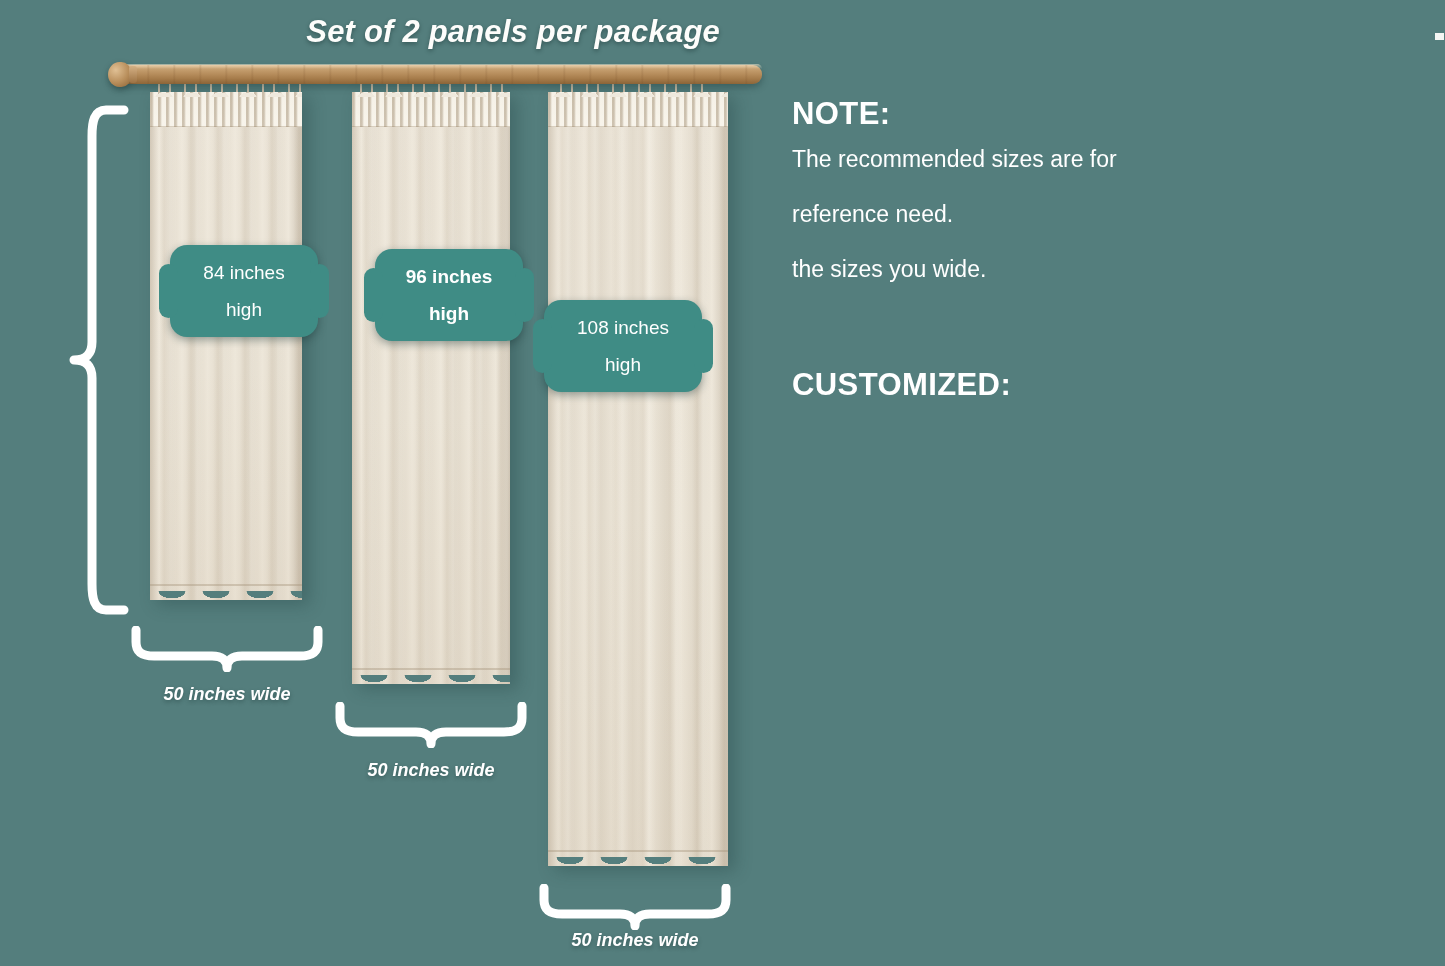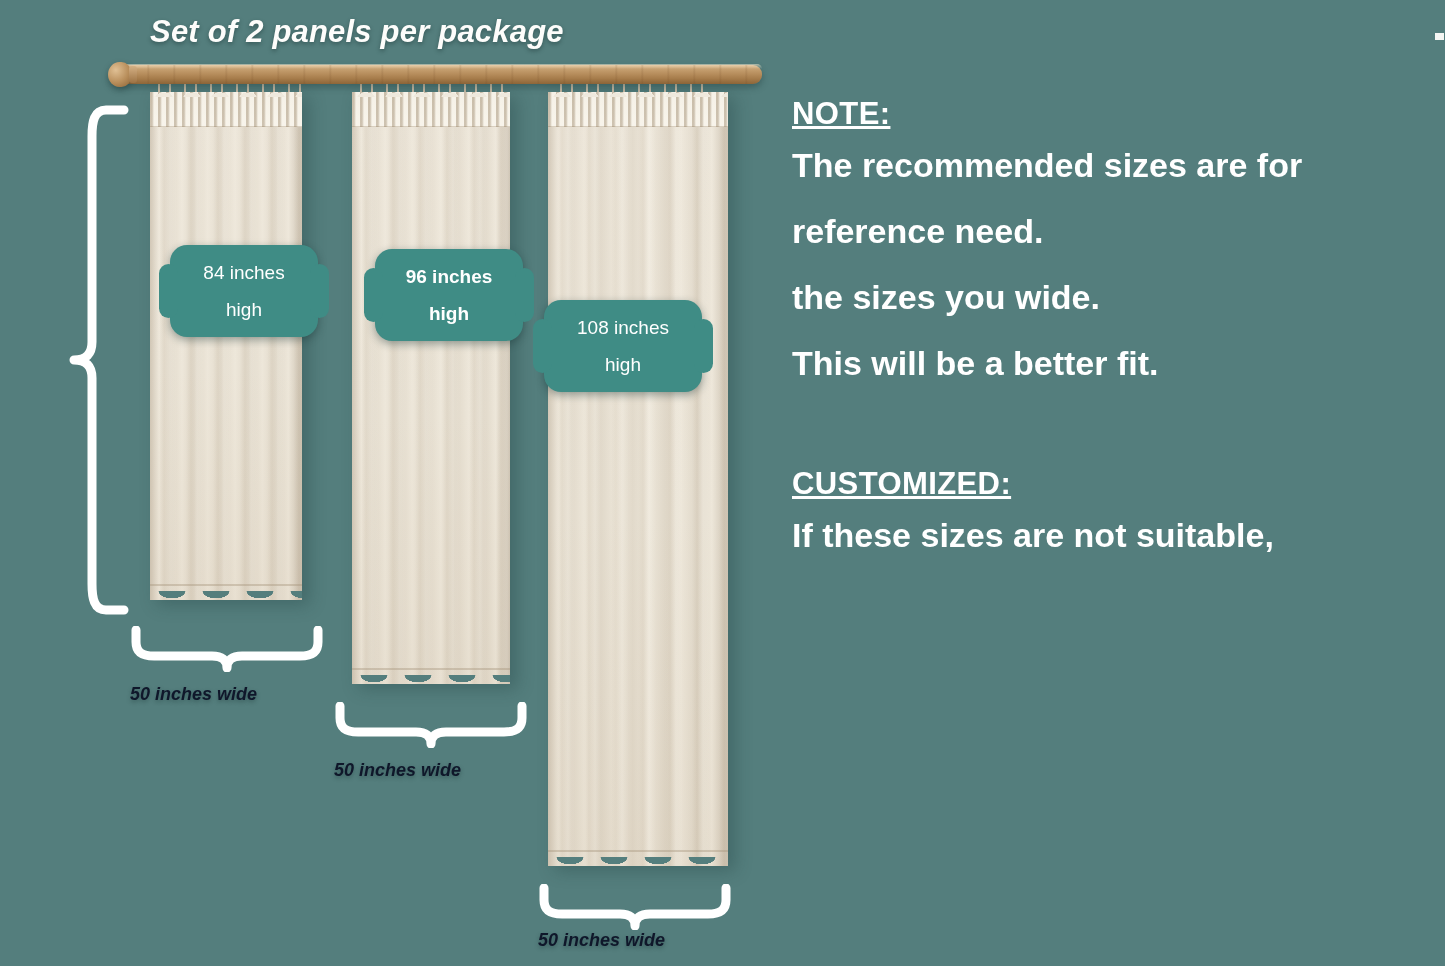--- a/index.html
+++ b/index.html
@@ -8,21 +8,21 @@
     width:1445px;height:966px;overflow:hidden;
     font-family:"Liberation Sans", sans-serif;
     background:#547e7d;
     position:relative;
   }
   #stage{position:absolute;left:0;top:0;width:1445px;height:966px;background:#547e7d;overflow:hidden;}
 
   
   #title{
     position:absolute;left:150px;top:14px;width:570px;
-    text-align:left;
+    text-align:right;
     font-size:31px;font-weight:bold;font-style:italic;
     color:#fdfdfb;letter-spacing:.2px;
     text-shadow:0 2px 4px rgba(20,45,45,.45);
     z-index:40;
   }
 
   
   #rod{
     position:absolute;left:112px;top:65px;width:650px;height:19px;
     border-radius:9px;
@@ -151,33 +151,33 @@
   .badge .l1{display:block;}
   .badge .l2{display:block;}
 
   
   .vbrace{position:absolute;z-index:34;}
   .hbrace{position:absolute;z-index:34;}
 
   
   .wcap{
     position:absolute;z-index:35;
-    font-size:18px;font-weight:bold;font-style:italic;color:#0f172a;
-    text-align:left;white-space:nowrap;
+    font-size:18px;font-weight:bold;font-style:italic;color:#ffffff;
+    text-align:center;white-space:nowrap;
     text-shadow:0 2px 4px rgba(20,45,45,.40);
   }
 
   
   #textcol{position:absolute;left:792px;top:96px;width:600px;z-index:40;color:#ffffff;}
   .blk-head{
     font-size:31px;font-weight:bold;letter-spacing:.4px;
-    margin:0 0 16px 0;color:#ffffff;text-decoration:underline;
+    margin:0 0 16px 0;color:#ffffff;
   }
   .blk-line{
-    font-size:34px;font-weight:bold;line-height:1.0;
+    font-size:23px;font-weight:normal;line-height:1.0;
     margin:0 0 32px 0;color:#ffffff;white-space:nowrap;
   }
   .gap-lg{height:54px;}
 
   
   #artifact{position:absolute;left:1435px;top:33px;width:9px;height:7px;background:#f4f6f3;z-index:50;}
 </style>
 </head>
 <body>
 
@@ -280,24 +280,22 @@
   </div>
   <div class="wcap" style="left:538px;top:930px;width:194px;">50 inches wide</div>
 
   <div id="textcol">
 
     <div class="blk-head">NOTE:</div>
 
     <div class="blk-line">The recommended sizes are for</div>
     <div class="blk-line">reference need.</div>
     <div class="blk-line">the sizes you wide.</div>
-    <div class="blk-line">This will be a better fit.</div>
 
     <div class="gap-lg"></div>
 
     <div class="blk-head">CUSTOMIZED:</div>
 
-    <div class="blk-line">If these sizes are not suitable,</div>
   </div>
 
   <div id="artifact"></div>
 
 </div>
 
 </body></html>

